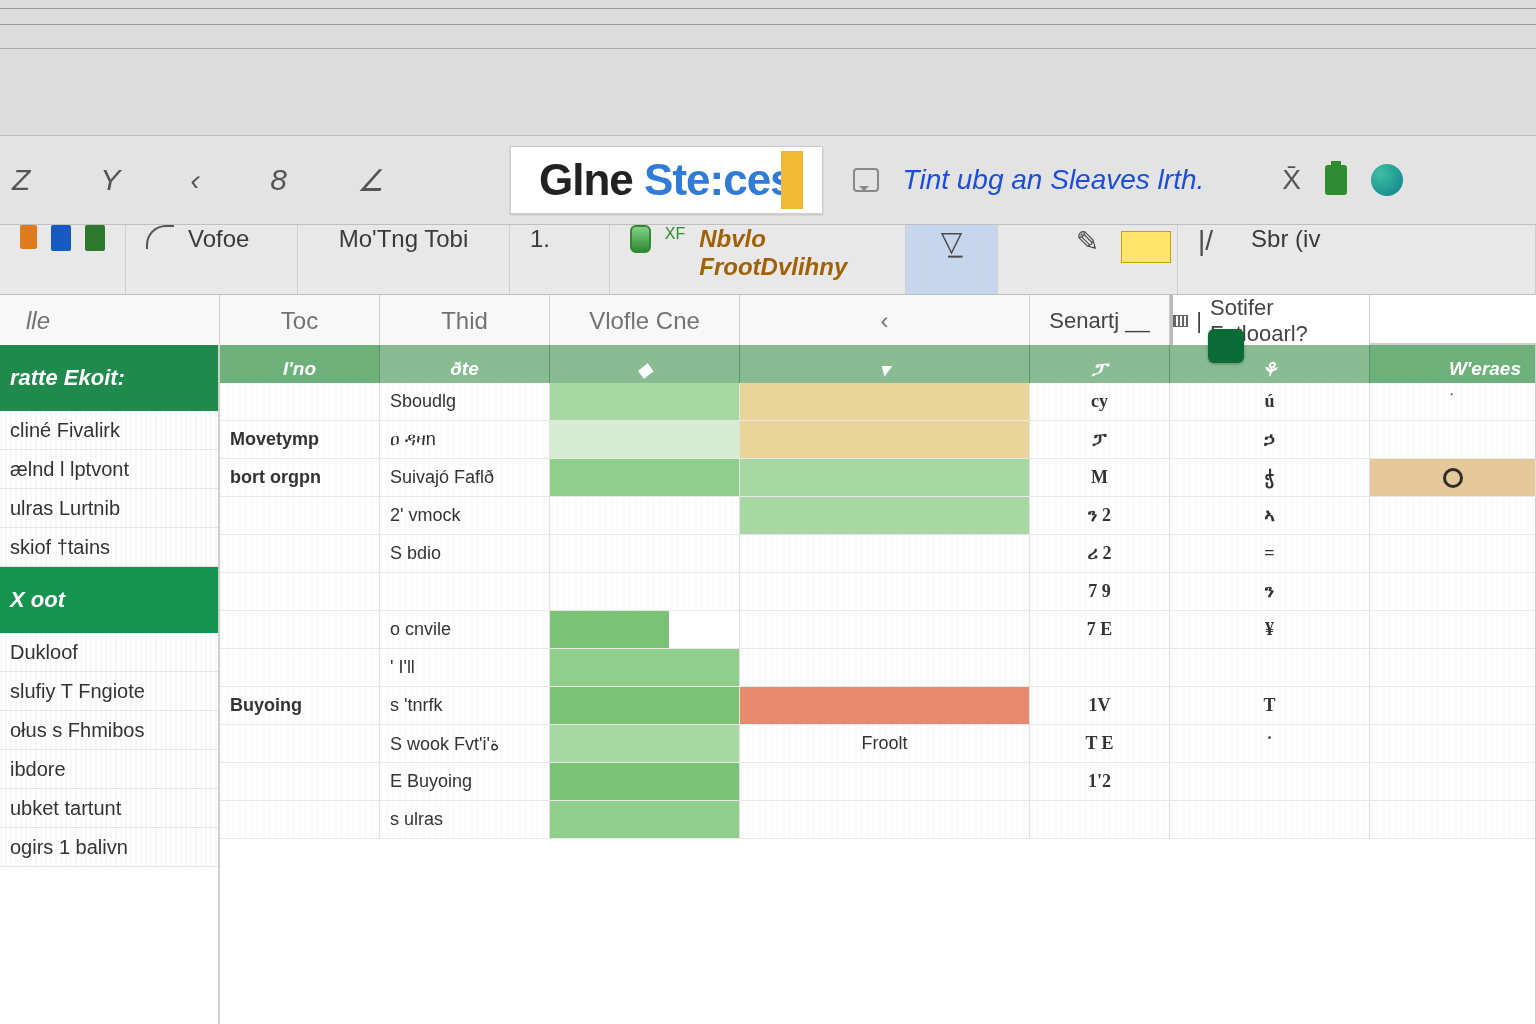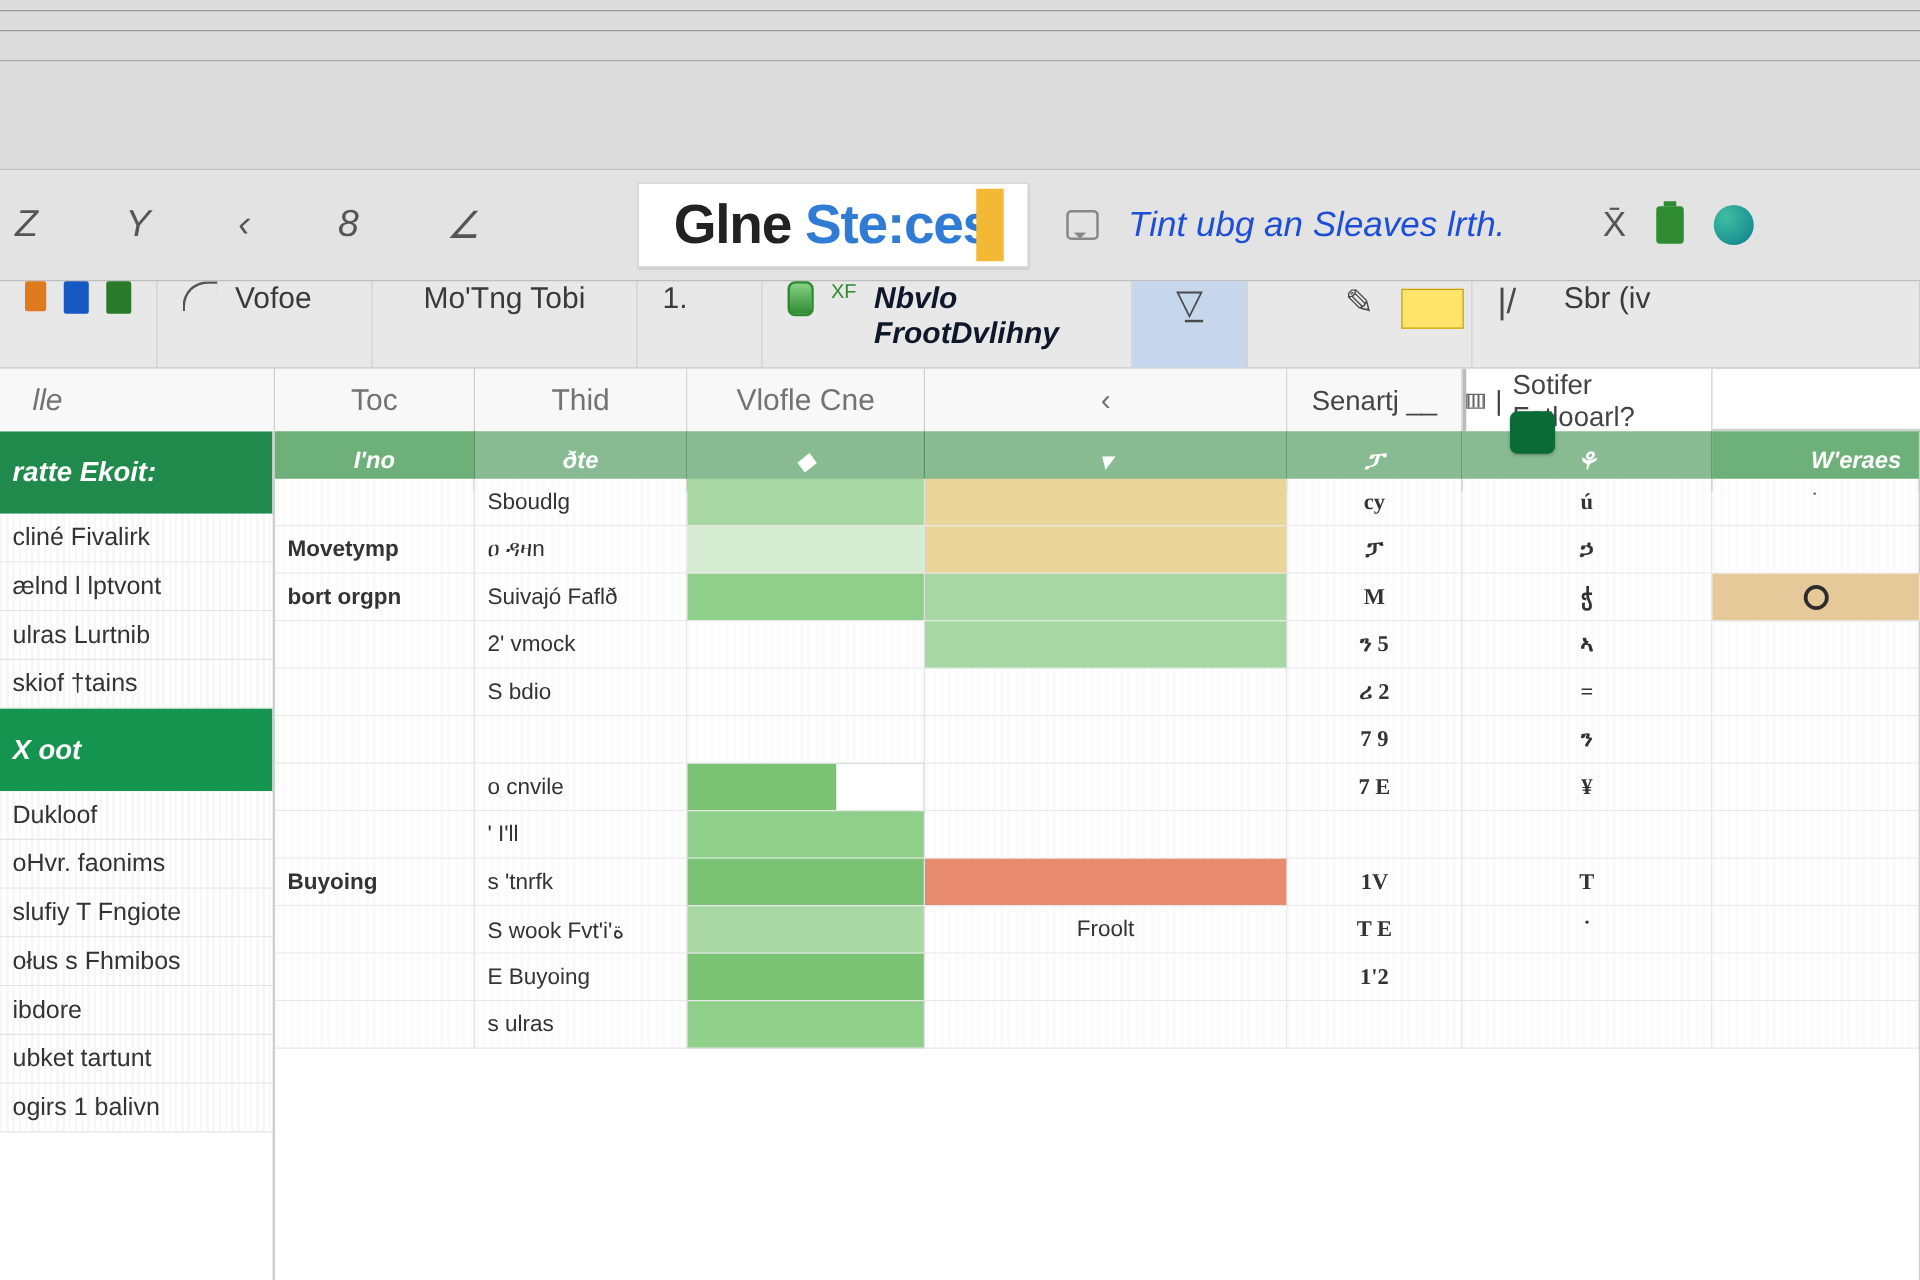--- a/index.html
+++ b/index.html
@@ -85,21 +85,21 @@
 }
 .ribbon-grp.active { background:#c6d6ec; }
 .ribbon-grp.yellow-note::after{
   content:""; position:absolute; top:6px; right:6px; width:48px; height:30px; background:#ffe36b; border:1px solid #c7a300;
 }
 .shape-sq { width:22px;height:26px;background:#1759c2;border-radius:2px;}
 .shape-sq.green{background:#2b7a2b;}
 .shape-sq.orange{background:#e07a1f; width:18px;height:24px;}
 .arc-icn{width:28px;height:24px;border:2px solid #555;border-bottom:none;border-right:none;border-radius:20px 0 0 0;}
 .jar-icn{width:24px;height:28px;border:2px solid #2e8b32;border-radius:6px;background:linear-gradient(#87d187,#2e8b32)}
-.green-text{color:#0f172a;font-weight:600;font-style:italic;}
+.green-text{color:#a16207;font-weight:600;font-style:italic;}
 .sketch{font-size:28px;color:#4a4a4a;}
 
 
 .colhead {
   height:50px;
   background:#fff;
   display:grid;
   grid-template-columns: 220px 160px 170px 190px 290px 140px 200px 166px;
   border-bottom:2px solid #cfcfcf;
 }
@@ -254,21 +254,20 @@
 <div class="mainwrap">
 
   <div class="sidebar">
     <div class="side-head">ratte Ekoit:</div>
     <div class="side-item">cliné Fivalirk</div>
     <div class="side-item">ælnd l lptvont</div>
     <div class="side-item">ulras Lurtnib</div>
     <div class="side-item">skiof †tains</div>
     <div class="side-sub">X oot</div>
     <div class="side-item">Dukloof</div>
-    <div class="side-item">oHvr. faonims</div>
     <div class="side-item">slufiy T Fngiote</div>
     <div class="side-item">ołus s Fhmibos</div>
     <div class="side-item">ibdore</div>
     <div class="side-item">ubket tartunt</div>
     <div class="side-item">ogirs 1 balivn</div>
   </div>
 
   <div class="grid" id="grid">
     <div class="chip"></div>
 
@@ -306,21 +305,21 @@
       <div class="cell  ">Suivajó Faflð</div>
       <div class="cell  fill-g2"></div>
       <div class="cell center fill-g1"></div>
       <div class="cell center sym ">M</div>
       <div class="cell center sym ">ჭ</div>
       <div class="cell center fill-dotO"></div>
       <div class="cell lab "></div>
       <div class="cell  ">2' vmock</div>
       <div class="cell  "></div>
       <div class="cell center fill-g1"></div>
-      <div class="cell center sym ">ን 5</div>
+      <div class="cell center sym ">ን 2</div>
       <div class="cell center sym ">ኣ</div>
       <div class="cell center "></div>
       <div class="cell lab "></div>
       <div class="cell  ">S bdio</div>
       <div class="cell  "></div>
       <div class="cell center "></div>
       <div class="cell center sym ">ሪ 2</div>
       <div class="cell center sym ">=</div>
       <div class="cell center "></div>
       <div class="cell lab "></div>

